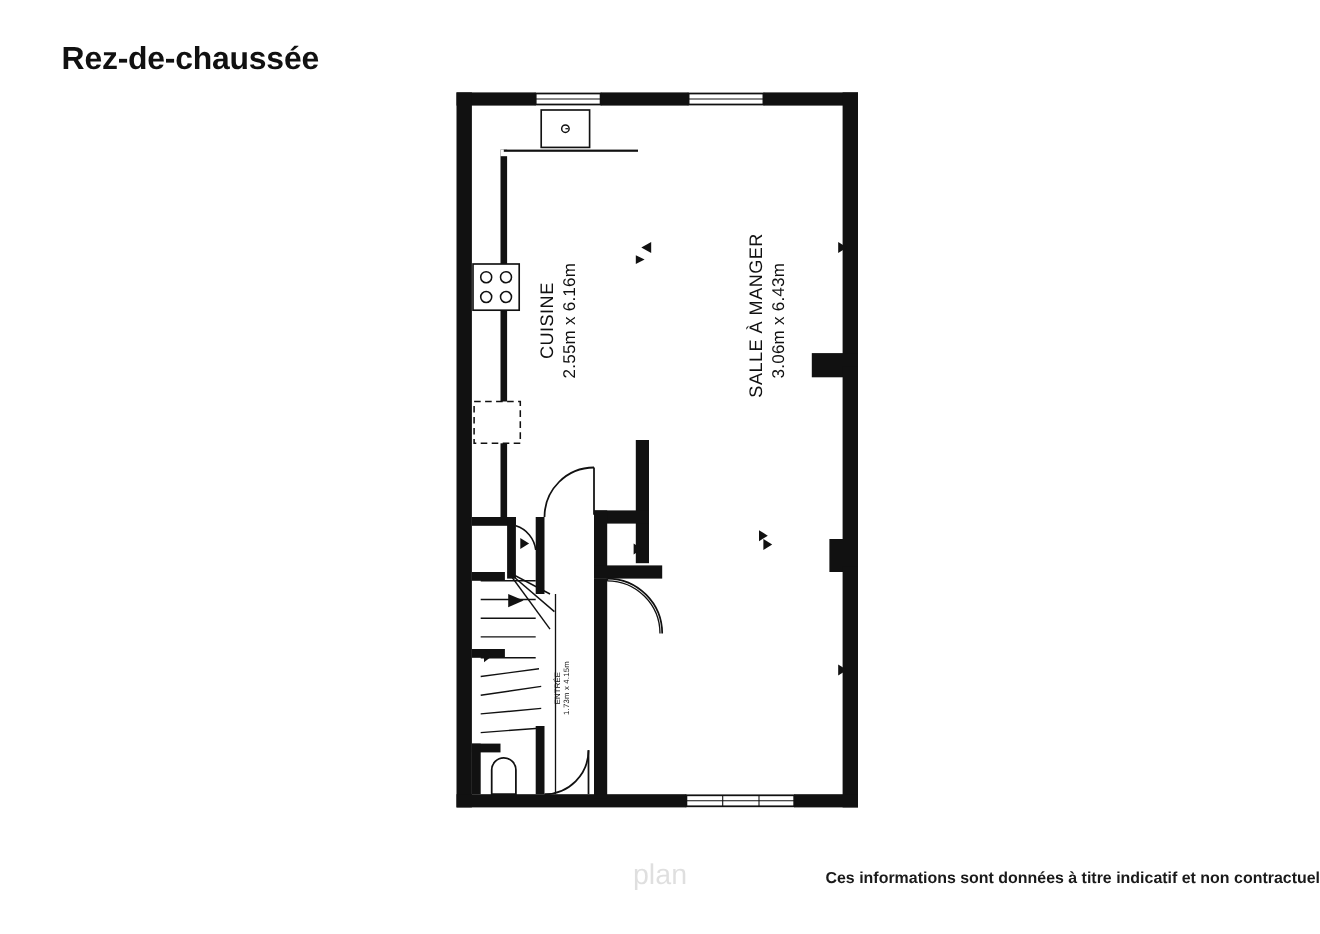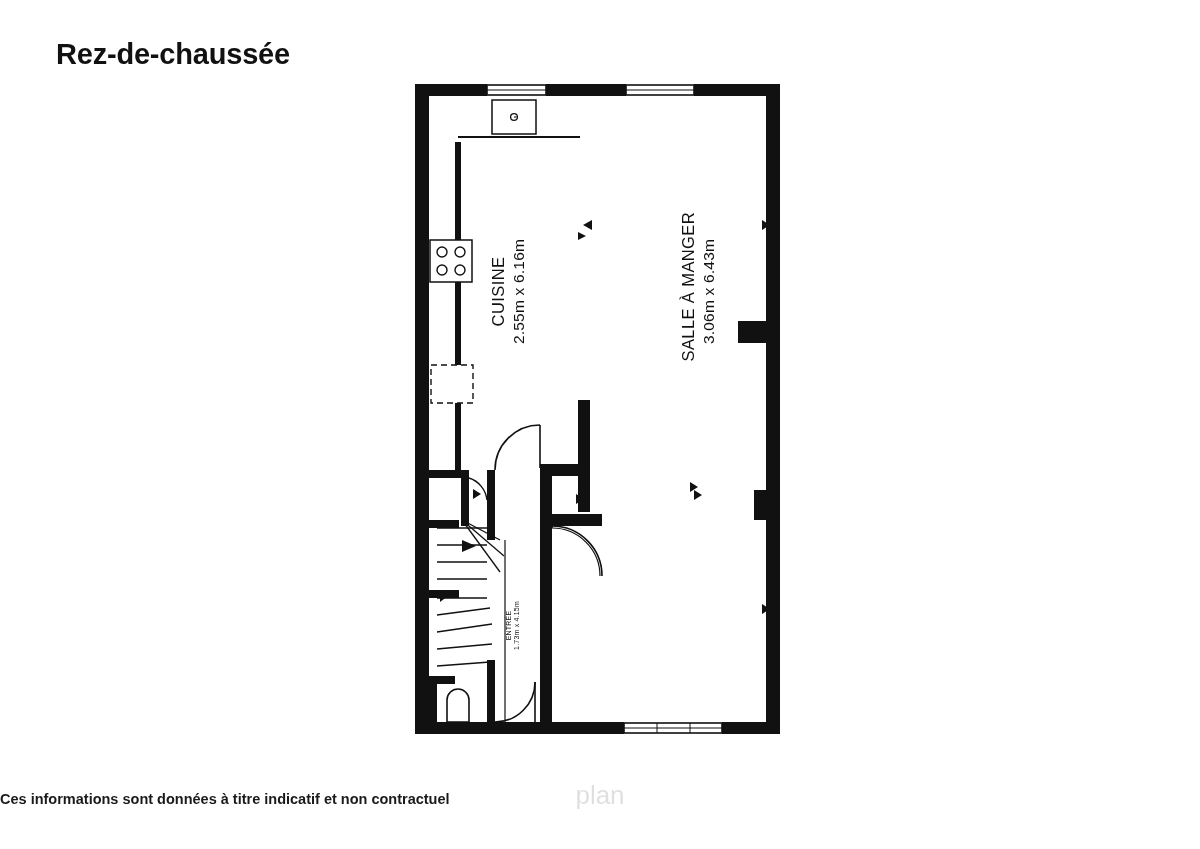--- a/index.html
+++ b/index.html
@@ -33,21 +33,21 @@
     left: 0;
     top: 0;
     width: 1200px;
     height: 849px;
   }
   #plan-footer {
     position: absolute;
     left: 0;
     right: 0;
     top: 791px;
-    text-align: left;
+    text-align: right;
     font-size: 14.5px;
     font-weight: bold;
     color: #1a1a1a;
   }
   .room-label {
     position: absolute;
     text-align: center;
     color: #111111;
     white-space: nowrap;
   }

